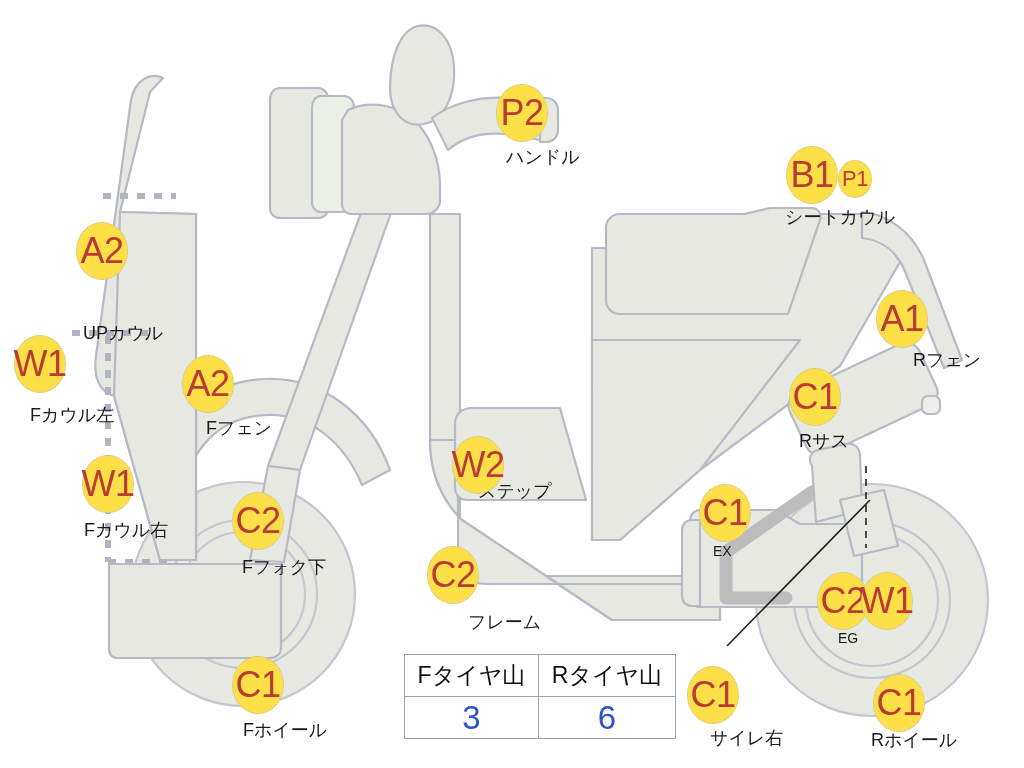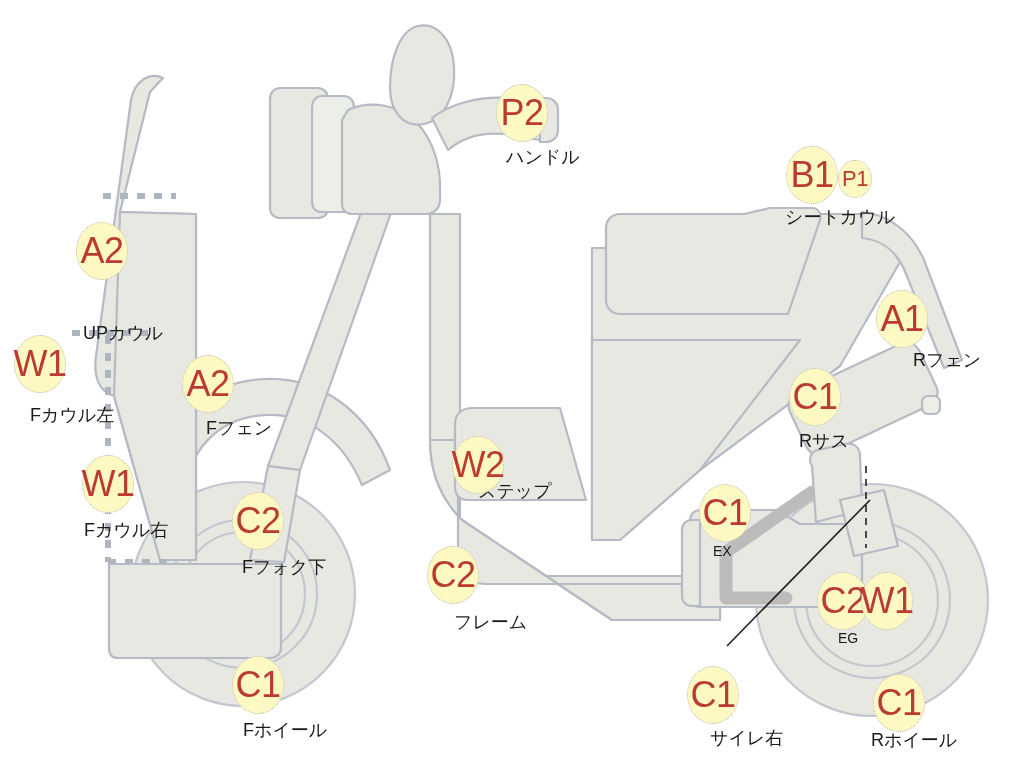--- a/index.html
+++ b/index.html
@@ -13,21 +13,21 @@
     width:1024px;height:768px;
     background:#ffffff;
     overflow:hidden;
   }
   #art{position:absolute;left:0;top:0;width:1024px;height:768px;}
 
   
   .code{
     position:absolute;
     display:flex;align-items:center;justify-content:center;
-    background:#fef9c3;
+    background:#fde047;
     color:#b93b33;
     border:1.6px dotted #b9b9b9;
     border-radius:50%;
     font-weight:400;
     letter-spacing:-0.5px;
     line-height:1;
     box-sizing:border-box;
     white-space:nowrap;
     z-index:40;
   }
@@ -204,22 +204,36 @@
   <div class="plabel" style="left:206px; top:419px;">Fフェン</div>
   <div class="plabel" style="left:242px; top:558px;">Fフォク下</div>
   <div class="plabel" style="left:243px; top:721px;">Fホイール</div>
 
   <div class="plabel" style="left:506px; top:148px;">ハンドル</div>
   <div class="plabel" style="left:785px; top:208px;">シートカウル</div>
   <div class="plabel" style="left:913px; top:351px;">Rフェン</div>
   <div class="plabel" style="left:799px; top:432px;">Rサス</div>
 
   <div class="plabel" style="left:478px; top:482px;">ステップ</div>
-  <div class="plabel" style="left:454px; top:613px;">フレーム</div>
+  <div class="plabel" style="left:468px; top:613px;">フレーム</div>
 
   <div class="plabel sm" style="left:713px; top:544px;">EX</div>
   <div class="plabel sm" style="left:838px; top:631px;">EG</div>
 
   <div class="plabel" style="left:710px; top:729px;">サイレ右</div>
   <div class="plabel" style="left:871px; top:731px;">Rホイール</div>
 
+  <table id="tire-table">
+    <thead>
+      <tr>
+        <th>Fタイヤ山</th>
+        <th>Rタイヤ山</th>
+      </tr>
+    </thead>
+    <tbody>
+      <tr>
+        <td>3</td>
+        <td>6</td>
+      </tr>
+    </tbody>
+  </table>
 
 </div>
 
 </body></html>

